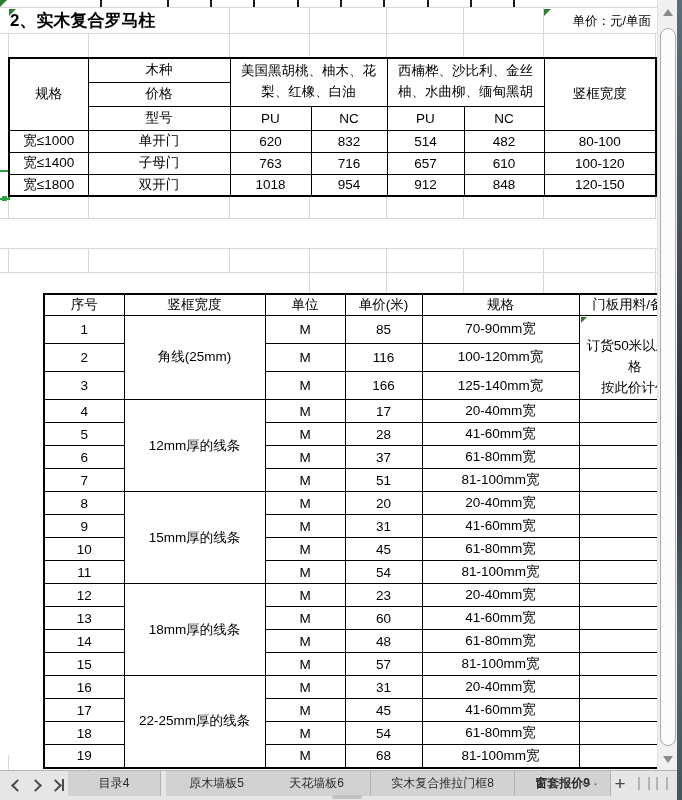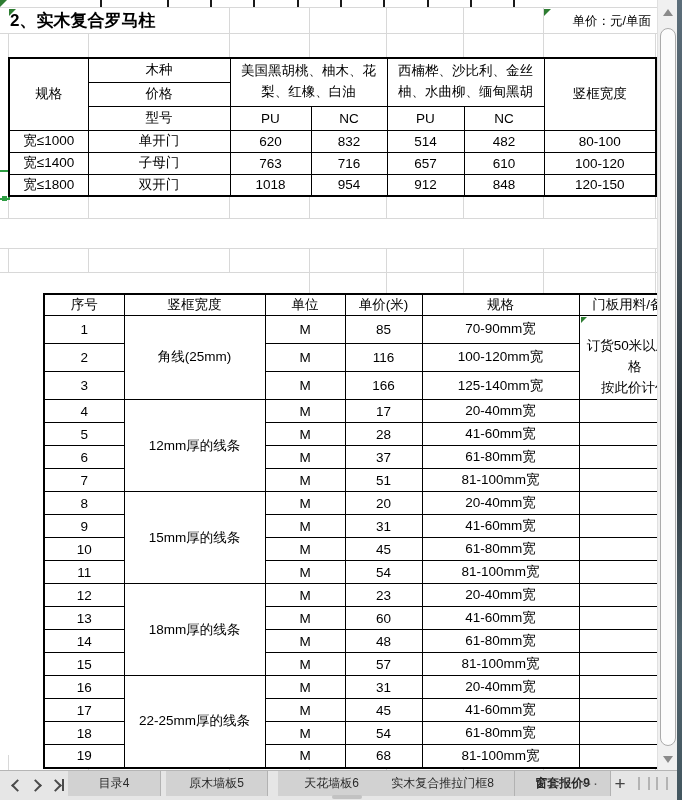--- a/index.html
+++ b/index.html
@@ -371,21 +371,21 @@
       </div>
     <div class="navbtn" style="left:28px;">
         <span class="chev right"></span>
       </div>
     <div class="navbtn" style="left:48px;">
         <span class="chev right"></span>
         <span class="endbar"></span>
       </div>
     <div class="tab" style="left:68px;width:92px;">目录4</div>
     <div class="tab" style="left:166px;width:101px;">原木墙板5</div>
-    <div class="tab" style="left:278px;width:107px;">天花墙板6</div>
+    <div class="tab" style="left:263px;width:107px;">天花墙板6</div>
     <div class="tab" style="left:371px;width:143px;">实木复合推拉门框8</div>
     <div class="tab" style="left:515px;width:95px;font-weight:bold;">窗套报价9</div>
     <div id="more-tabs">···</div>
     <div id="add-sheet">+</div>
     <div class="split-handle" style="left:638px;"></div>
     <div class="split-handle" style="left:656px;"></div>
     <div id="hnub"></div>
   </div>
 
 </div>

